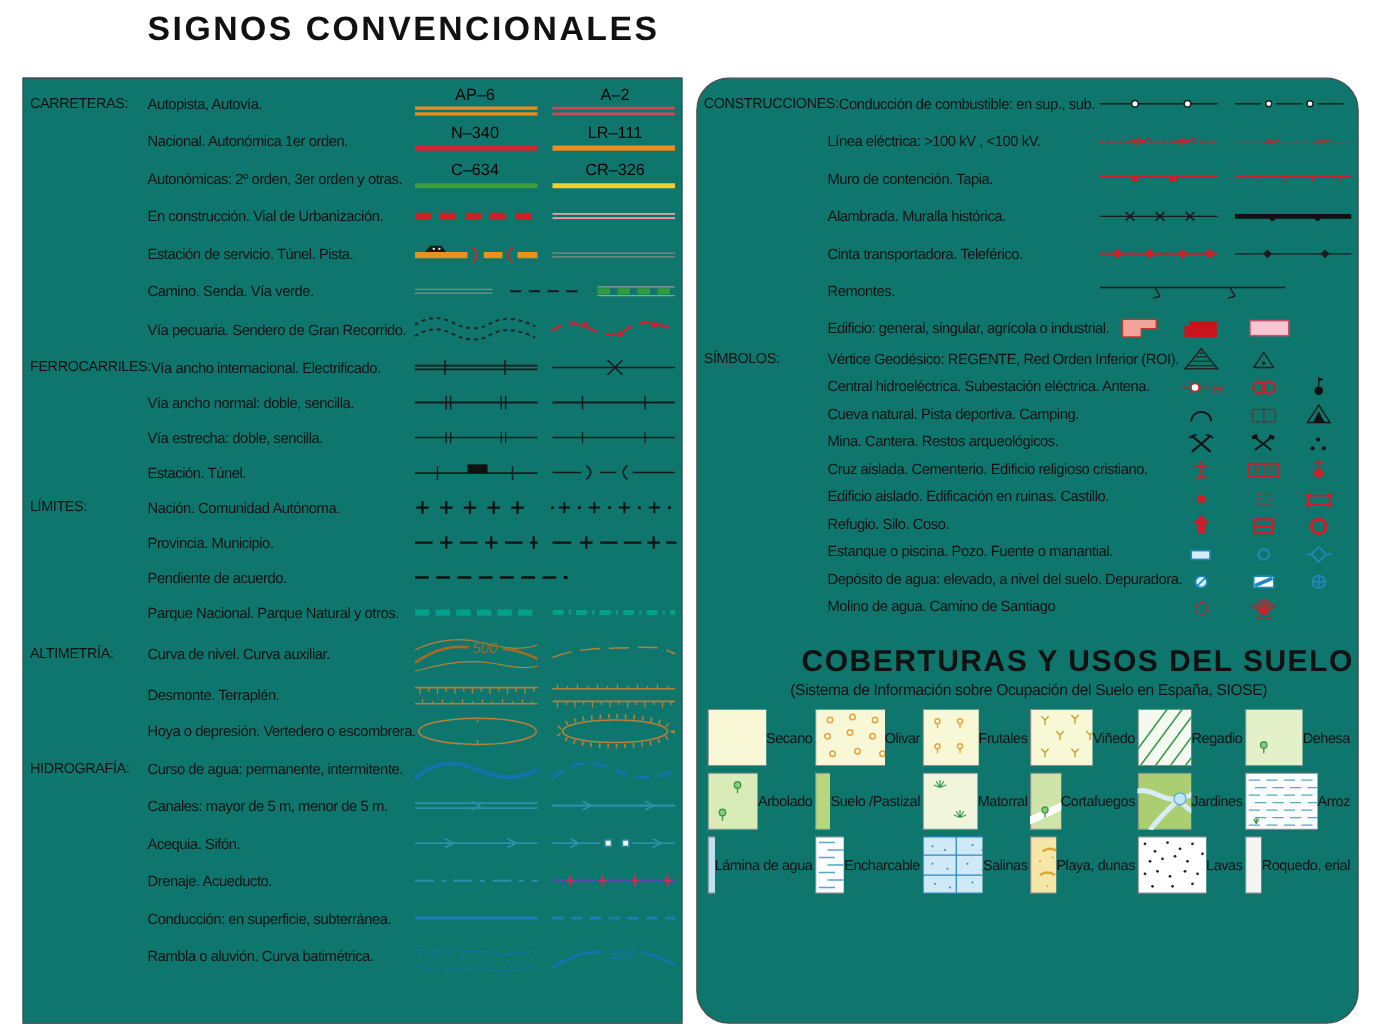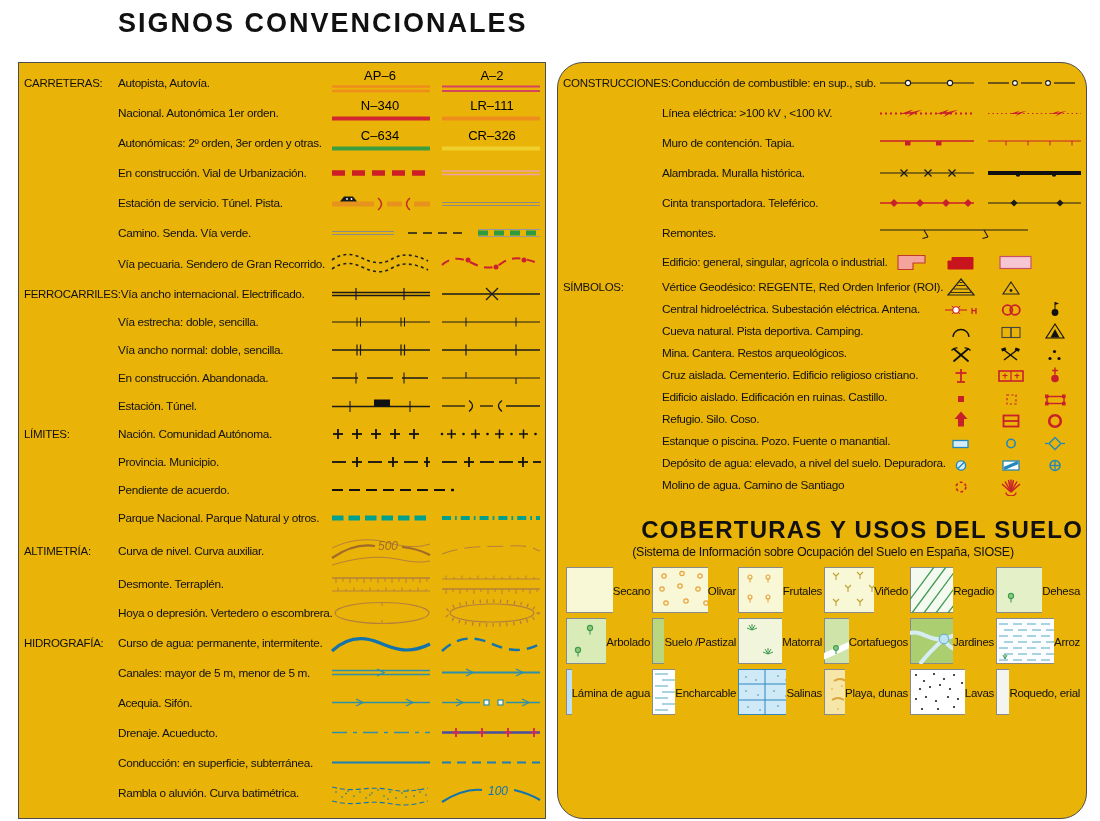--- a/index.html
+++ b/index.html
@@ -1,19 +1,19 @@
 <!DOCTYPE html>
 <html><head>
 <meta charset="utf-8">
 <style>
   html,body{margin:0;padding:0;background:#fff;}
   body{font-family:"Liberation Sans",sans-serif;color:#111;}
   .wrap{position:relative;width:1100px;height:821px;background:#fff;overflow:hidden;}
   .main-title{position:absolute;left:118px;top:8px;font-size:27px;font-weight:bold;letter-spacing:2px;white-space:nowrap;}
-  .panel{position:absolute;top:62px;border:1.6px solid #4d4d4d;box-sizing:border-box;padding:5px 3px 0 5px;background:#eab308;}
+  .panel{position:absolute;top:62px;border:1.6px solid #4d4d4d;box-sizing:border-box;padding:5px 3px 0 5px;background:#0f766e;}
   .panel.pl{left:18px;width:528px;height:757px;}
   .panel.pr{left:557px;width:530px;height:757px;border-radius:26px;}
   .row{display:flex;align-items:center;}
   .r22{height:22px}.r28{height:28px}.r30{height:30px}.r32{height:32px}.r38{height:38px}
   .cat{flex:0 0 94px;font-size:11.5px;letter-spacing:-0.3px;white-space:nowrap;}
   .pr .cat{flex:0 0 99px;}
   .desc{flex:1 1 auto;min-width:0;font-size:11.8px;letter-spacing:-0.35px;white-space:nowrap;overflow:visible;}
   .sym{flex:0 0 auto;text-decoration:underline;}
   svg{display:block;}
   svg text{font-family:"Liberation Sans",sans-serif;}
@@ -144,66 +144,52 @@
           <line x1="74" y1="8" x2="74" y2="20" stroke="#1a1a1a" stroke-width="1.2"></line>
           <line x1="112" y1="14" x2="210" y2="14" stroke="#1a1a1a" stroke-width="1.3"></line>
           <line x1="156" y1="8" x2="168" y2="20" stroke="#1a1a1a" stroke-width="1.3"></line>
           <line x1="168" y1="8" x2="156" y2="20" stroke="#1a1a1a" stroke-width="1.3"></line>
         </svg>
       </div>
     </div>
 
     <div class="row r28">
       <div class="cat"></div>
+      <div class="desc">Vía ancho normal: doble, sencilla.</div>
+      <div class="sym">
+        <svg width="212" height="28">
+          <line x1="2" y1="14" x2="100" y2="14" stroke="#1a1a1a" stroke-width="1.7"></line>
+          <line x1="27" y1="8.5" x2="27" y2="19.5" stroke="#1a1a1a" stroke-width="1.2"></line>
+          <line x1="30.5" y1="8.5" x2="30.5" y2="19.5" stroke="#1a1a1a" stroke-width="1.2"></line>
+          <line x1="71" y1="8.5" x2="71" y2="19.5" stroke="#1a1a1a" stroke-width="1.2"></line>
+          <line x1="74.5" y1="8.5" x2="74.5" y2="19.5" stroke="#1a1a1a" stroke-width="1.2"></line>
+          <line x1="112" y1="14" x2="210" y2="14" stroke="#1a1a1a" stroke-width="1.7"></line>
+          <line x1="136" y1="8.5" x2="136" y2="19.5" stroke="#1a1a1a" stroke-width="1.2"></line>
+          <line x1="186" y1="8.5" x2="186" y2="19.5" stroke="#1a1a1a" stroke-width="1.2"></line>
+        </svg>
+      </div>
+    </div>
+
+    <div class="row r28">
+      <div class="cat"></div>
       <div class="desc">Vía estrecha: doble, sencilla.</div>
       <div class="sym">
         <svg width="212" height="28">
           <line x1="2" y1="14" x2="100" y2="14" stroke="#1a1a1a" stroke-width="1.1"></line>
           <line x1="27" y1="9.5" x2="27" y2="18.5" stroke="#1a1a1a" stroke-width="1"></line>
           <line x1="30.5" y1="9.5" x2="30.5" y2="18.5" stroke="#1a1a1a" stroke-width="1"></line>
           <line x1="71" y1="9.5" x2="71" y2="18.5" stroke="#1a1a1a" stroke-width="1"></line>
           <line x1="74.5" y1="9.5" x2="74.5" y2="18.5" stroke="#1a1a1a" stroke-width="1"></line>
           <line x1="112" y1="14" x2="210" y2="14" stroke="#1a1a1a" stroke-width="1.1"></line>
           <line x1="136" y1="9.5" x2="136" y2="18.5" stroke="#1a1a1a" stroke-width="1"></line>
           <line x1="186" y1="9.5" x2="186" y2="18.5" stroke="#1a1a1a" stroke-width="1"></line>
         </svg>
       </div>
     </div>
 
-    <div class="row r28">
-      <div class="cat"></div>
-      <div class="desc">Vía ancho normal: doble, sencilla.</div>
-      <div class="sym">
-        <svg width="212" height="28">
-          <line x1="2" y1="14" x2="100" y2="14" stroke="#1a1a1a" stroke-width="1.7"></line>
-          <line x1="27" y1="8.5" x2="27" y2="19.5" stroke="#1a1a1a" stroke-width="1.2"></line>
-          <line x1="30.5" y1="8.5" x2="30.5" y2="19.5" stroke="#1a1a1a" stroke-width="1.2"></line>
-          <line x1="71" y1="8.5" x2="71" y2="19.5" stroke="#1a1a1a" stroke-width="1.2"></line>
-          <line x1="74.5" y1="8.5" x2="74.5" y2="19.5" stroke="#1a1a1a" stroke-width="1.2"></line>
-          <line x1="112" y1="14" x2="210" y2="14" stroke="#1a1a1a" stroke-width="1.7"></line>
-          <line x1="136" y1="8.5" x2="136" y2="19.5" stroke="#1a1a1a" stroke-width="1.2"></line>
-          <line x1="186" y1="8.5" x2="186" y2="19.5" stroke="#1a1a1a" stroke-width="1.2"></line>
-        </svg>
-      </div>
-    </div>
-
-    <div class="row r28">
-      <div class="cat"></div>
-      <div class="desc">En construcción. Abandonada.</div>
-      <div class="sym">
-        <svg width="212" height="28">
-          <line x1="2" y1="14" x2="100" y2="14" stroke="#1a1a1a" stroke-width="1.3" stroke-dasharray="26 9"></line>
-          <line x1="26" y1="8.5" x2="26" y2="19.5" stroke="#1a1a1a" stroke-width="1.1"></line>
-          <line x1="74" y1="8.5" x2="74" y2="19.5" stroke="#1a1a1a" stroke-width="1.1"></line>
-          <line x1="112" y1="14" x2="210" y2="14" stroke="#1a1a1a" stroke-width="1.2"></line>
-          <line x1="136" y1="8" x2="136" y2="14" stroke="#1a1a1a" stroke-width="1.1"></line>
-          <line x1="186" y1="14" x2="186" y2="20" stroke="#1a1a1a" stroke-width="1.1"></line>
-        </svg>
-      </div>
-    </div>
 
     <div class="row r28">
       <div class="cat"></div>
       <div class="desc">Estación. Túnel.</div>
       <div class="sym">
         <svg width="212" height="28">
           <line x1="2" y1="14.5" x2="100" y2="14.5" stroke="#1a1a1a" stroke-width="1.3"></line>
           <line x1="20" y1="9" x2="20" y2="20" stroke="#1a1a1a" stroke-width="1.1"></line>
           <line x1="80" y1="9" x2="80" y2="20" stroke="#1a1a1a" stroke-width="1.1"></line>
           <rect x="44" y="7.5" width="16" height="7" fill="#111"></rect>

